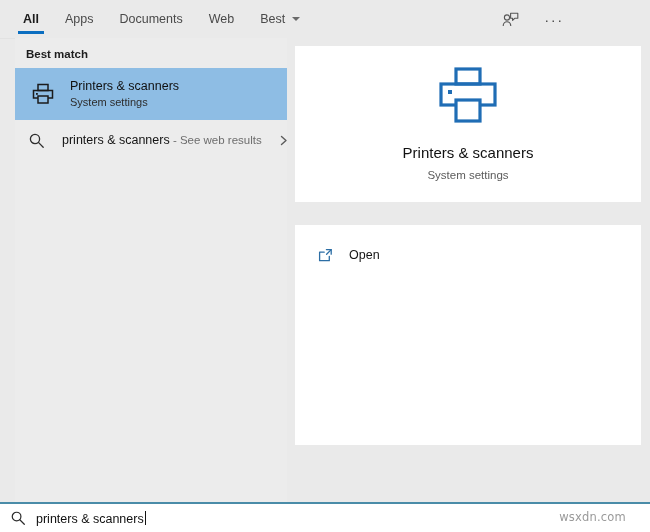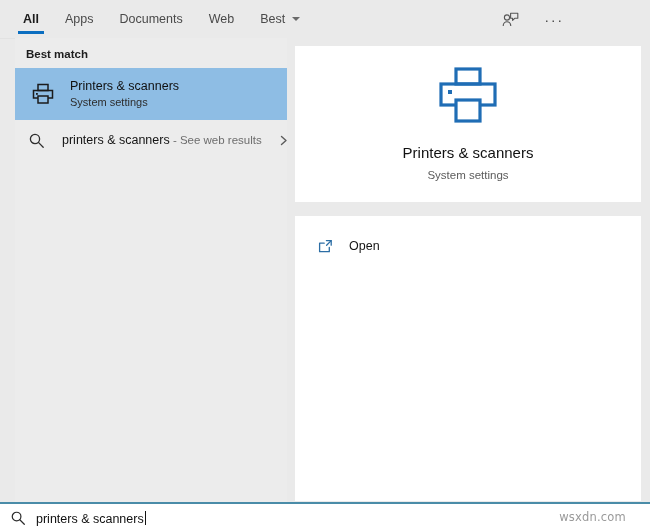--- a/index.html
+++ b/index.html
@@ -205,22 +205,22 @@
     font-size: 15px;
     color: #111111;
     line-height: 20px;
   }
   .hero-sub {
     font-size: 11.5px;
     color: #5c5c5c;
     margin-top: 6px;
   }
   .card-actions {
-    margin-top: 14px;
-    height: 285px;
+    margin-top: 23px;
+    height: 220px;
     padding-top: 15px;
     box-sizing: border-box;
   }
   .action-row {
     display: flex;
     align-items: center;
     height: 30px;
     padding-left: 22px;
     cursor: default;
   }

